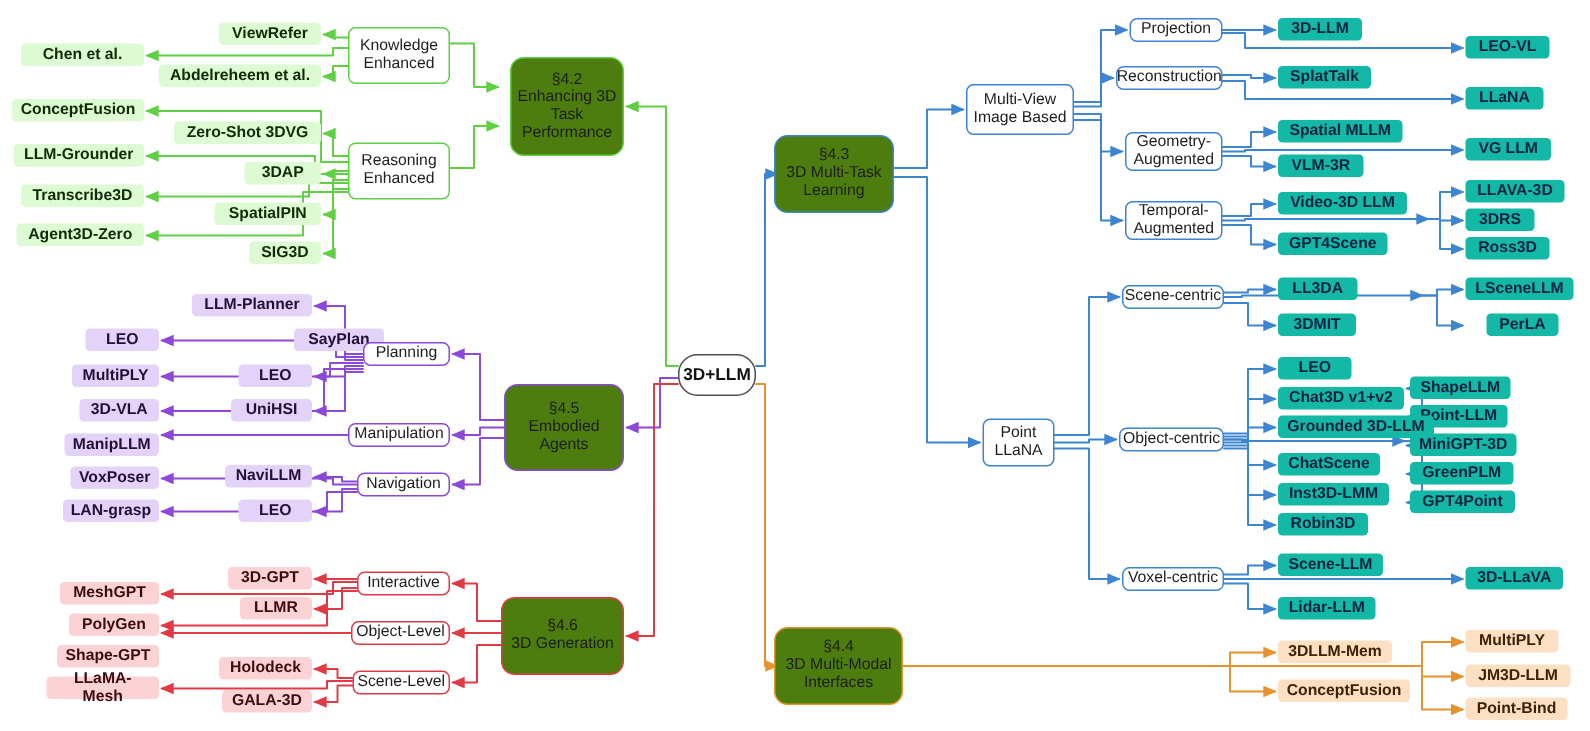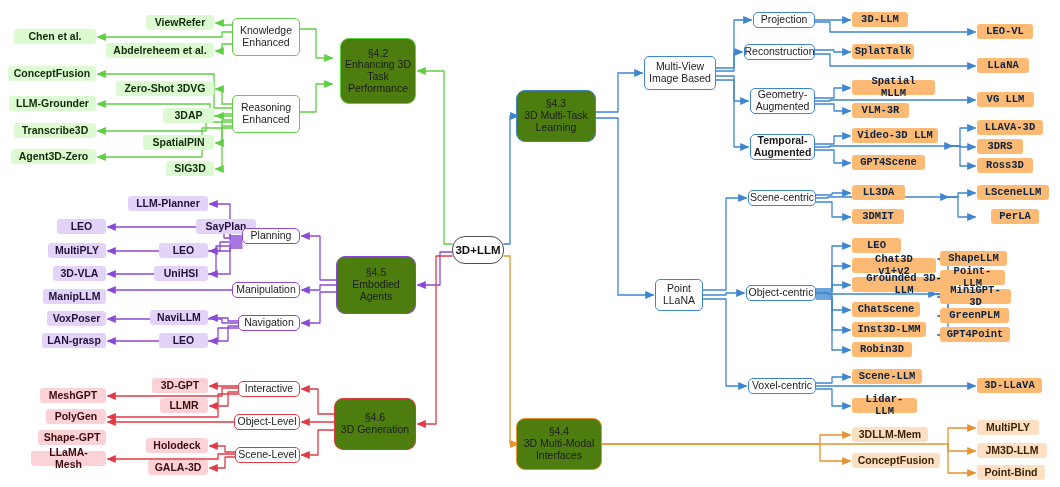--- a/index.html
+++ b/index.html
@@ -10,21 +10,21 @@
         justify-content:center;text-align:center;line-height:1.12;white-space:pre-line;}
   
   .leaf{font-weight:bold;font-size:10.5px;border-radius:3px;padding:0 5px;}
   
   .mid{background:#fff;border:1.4px solid;border-radius:5px;font-size:10.5px;font-weight:400;}
   
   .sect{background:#4d7c0f;border:1.6px solid;border-radius:9px;font-size:10.5px;font-weight:400;}
   .root{background:#fff;border:1.6px solid #4d4d4d;border-radius:13px;font-size:11.5px;font-weight:bold;color:#111;}
   .g-leaf{background:#ddfbd2;color:#0d2b06;}
   .g-line{border-color:#5fd043;color:#1d1d1d;}
-  .b-leaf{background:#fdba74;color:#0b2340;font-family:Liberation Mono, monospace;}
+  .b-leaf{background:#14b8a6;color:#0b2340;}
   .b-line{border-color:#3d85d0;color:#1d1d1d;}
   .p-leaf{background:#e4d3f8;color:#22103a;}
   .p-line{border-color:#8c49d8;color:#1d1d1d;}
   .r-leaf{background:#fbd3d6;color:#3d0b0f;}
   .r-line{border-color:#e03b44;color:#1d1d1d;}
   .o-leaf{background:#fde0c4;color:#3d2206;}
   .o-line{border-color:#e6922e;color:#1d1d1d;}
 </style>
 </head>
 <body>
@@ -198,21 +198,21 @@
 3D Multi-Task
 Learning</div>
       <div class="node mid b-line" style="left: 644px; top: 56px; width: 72px; height: 34px;">Multi-View
 Image Based</div>
       <div class="node mid b-line" style="left: 655px; top: 279px; width: 48px; height: 32px;">Point
 LLaNA</div>
       <div class="node mid b-line" style="left: 753px; top: 12px; width: 62px; height: 16px; text-align: right;">Projection</div>
       <div class="node mid b-line" style="left: 744px; top: 44px; width: 71px; height: 16px;">Reconstruction</div>
       <div class="node mid b-line" style="left: 750px; top: 88px; width: 65px; height: 26px;">Geometry-
 Augmented</div>
-      <div class="node mid b-line" style="left: 750px; top: 134px; width: 65px; height: 26px; font-weight: bold;">Temporal-
+      <div class="node mid b-line" style="left: 750px; top: 134px; width: 65px; height: 26px;">Temporal-
 Augmented</div>
       <div class="node mid b-line" style="left: 748px; top: 190px; width: 68px; height: 16px;">Scene-centric</div>
       <div class="node mid b-line" style="left: 746px; top: 285px; width: 70px; height: 16px;">Object-centric</div>
       <div class="node mid b-line" style="left: 748px; top: 378px; width: 68px; height: 16px;">Voxel-centric</div>
       <div class="node leaf b-leaf" style="left: 852px; top: 12px; width: 56px; height: 15px;">3D-LLM</div>
       <div class="node leaf b-leaf" style="left: 977px; top: 24px; width: 56px; height: 15px;">LEO-VL</div>
       <div class="node leaf b-leaf" style="left: 852px; top: 44px; width: 62px; height: 15px;">SplatTalk</div>
       <div class="node leaf b-leaf" style="left: 977px; top: 58px; width: 52px; height: 15px;">LLaNA</div>
       <div class="node leaf b-leaf" style="left: 852px; top: 80px; width: 83px; height: 15px;">Spatial MLLM</div>
       <div class="node leaf b-leaf" style="left: 977px; top: 92px; width: 57px; height: 15px;">VG LLM</div>

